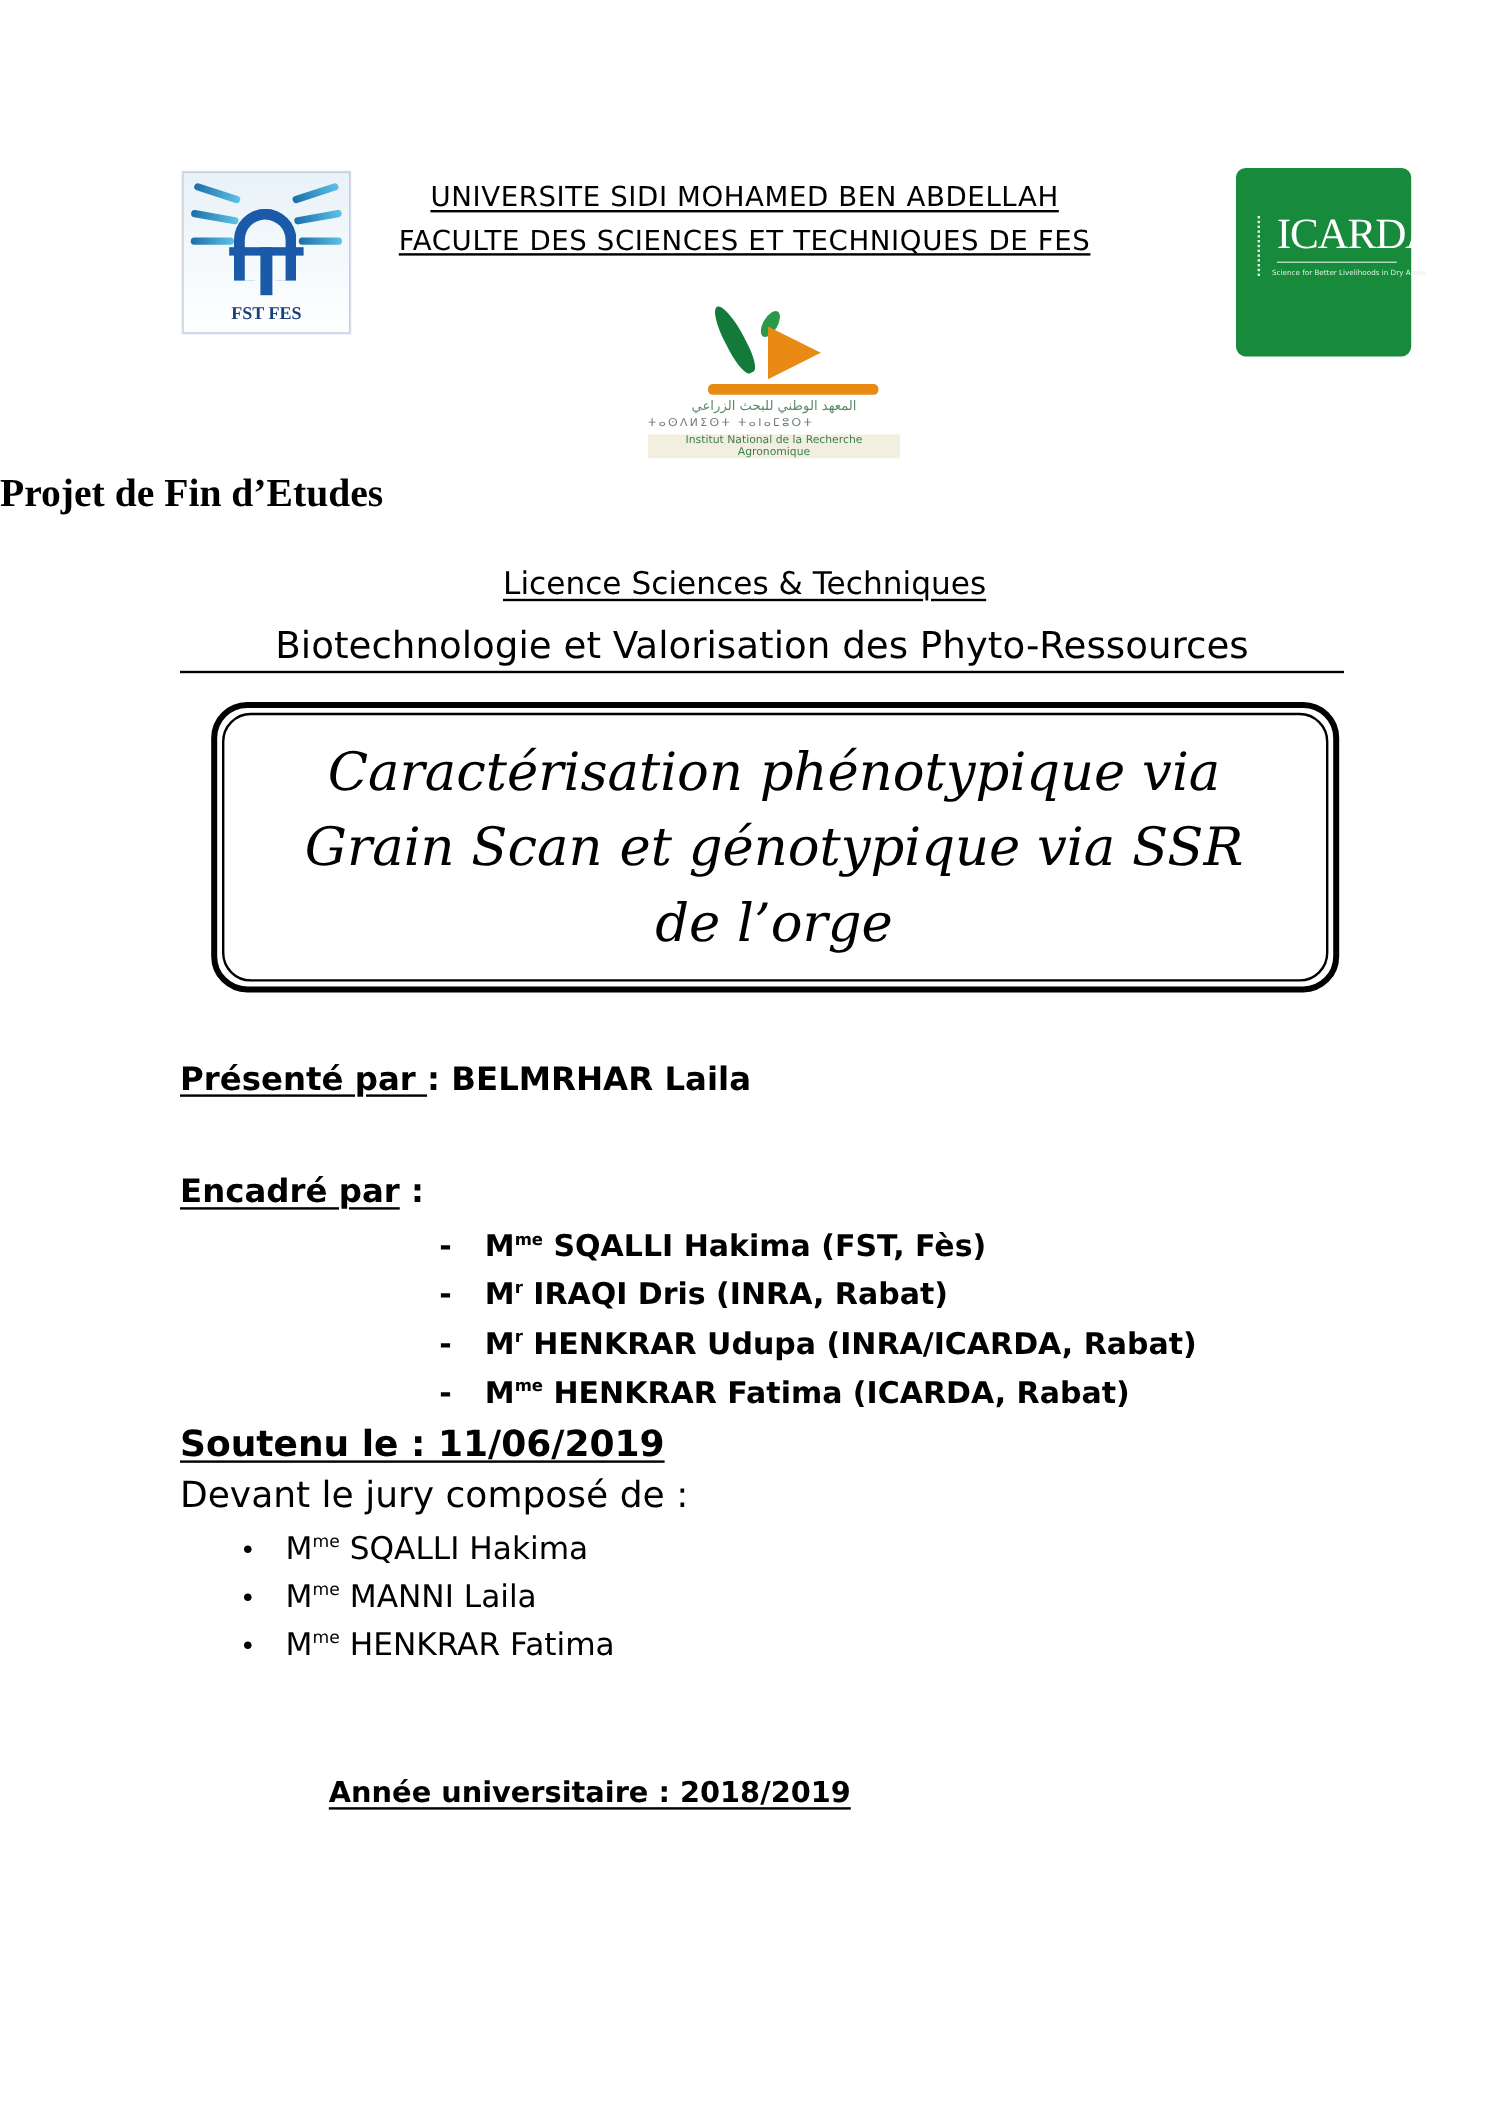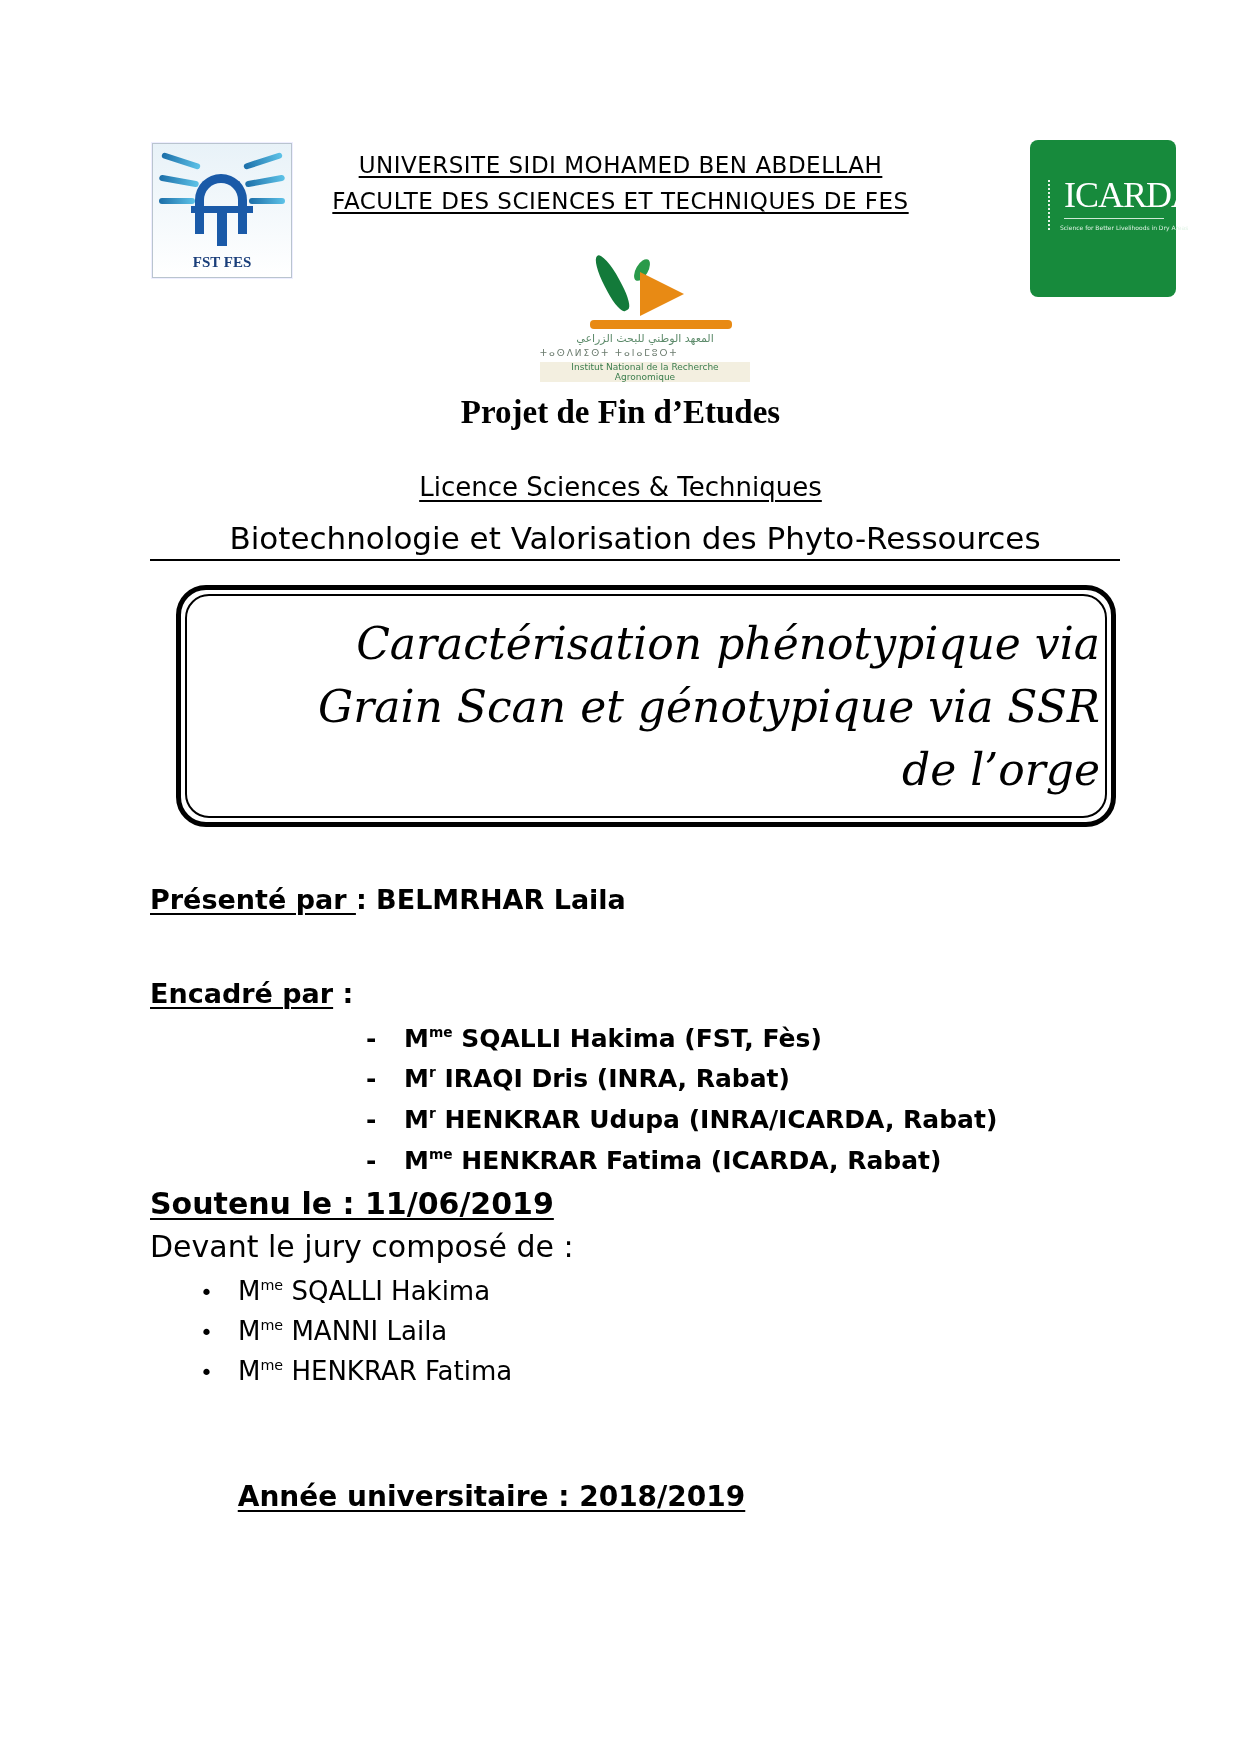--- a/index.html
+++ b/index.html
@@ -31,37 +31,37 @@
   
   .inra { left:540px; top:248px; width:210px; height:132px; }
   .inra .leaf1 { position:absolute; left:64px; top:4px; width:16px; height:62px; background:#137a3a; border-radius:50% 50% 40% 40%; transform:rotate(-28deg); }
   .inra .leaf2 { position:absolute; left:96px; top:10px; width:12px; height:24px; background:#2a9a4a; border-radius:50%; transform:rotate(30deg); }
   .inra .tri { position:absolute; left:100px; top:24px; width:0; height:0; border-top:22px solid transparent; border-bottom:22px solid transparent; border-left:44px solid #e88a14; }
   .inra .plate { position:absolute; left:50px; top:72px; width:142px; height:9px; background:#e88a14; border-radius:4px; }
   .inra .ar { position:absolute; left:0; right:0; top:84px; text-align:center; font-size:11px; color:#5c8a6a; letter-spacing:1px; }
   .inra .tf { position:absolute; left:0; right:0; top:100px; text-align:left; font-size:9px; color:#6b7b6e; letter-spacing:2px; }
   .inra .fr { position:absolute; left:0; right:0; top:114px; text-align:center; font-size:9px; color:#3b7d4d; background:#f3efe0; }
 
-  .pfe { left:0; width:1241px; top:394px; text-align:center; font-size:33px; }
+  .pfe { left:0; width:1241px; top:394px; font-size:33px; }
   .lic { left:0; width:1241px; top:472px; text-align:center; font-size:26px; }
   .bio { left:150px; width:970px; top:520px; text-align:center; font-size:31px; white-space:nowrap; border-bottom:2px solid #000; padding-bottom:3px; }
 
   .box { left:176px; top:585px; width:940px; height:242px; border:5px solid #000; border-radius:30px; box-sizing:border-box; }
   .box::before { content:""; position:absolute; left:4px; top:4px; right:4px; bottom:4px; border:2px solid #000; border-radius:24px; }
-  .title { left:190px; width:910px; top:612px; text-align:right; font-family:"DejaVu Serif",serif; font-style:italic; font-size:44px; line-height:63px; }
+  .title { left:190px; width:910px; top:612px; text-align:center; font-family:"DejaVu Serif",serif; font-style:italic; font-size:44px; line-height:63px; }
 
   .row { font-size:27px; font-weight:bold; white-space:nowrap; }
   .lab { text-decoration: underline; text-decoration-thickness:2px; text-underline-offset:4px; }
   .sup-item { left:366px; font-size:25px; font-weight:bold; white-space:nowrap; }
   .sup-item .dash { display:inline-block; width:38px; }
   sup { font-size:0.55em; vertical-align: 0.7em; line-height:0; }
   .devant { left:150px; top:1229px; font-size:30px; white-space:nowrap; }
   .jury { left:200px; font-size:26px; white-space:nowrap; }
   .jury .b { display:inline-block; width:38px; font-size:22px; }
-  .annee { left:0; width:983px; top:1480px; text-align:center; font-size:28px; font-weight:bold; }
+  .annee { left:0; width:983px; top:1480px; text-align:center; font-size:24px; font-weight:bold; }
 </style>
 </head>
 <body>
 
 <div class="abs fst">
   <div class="wing" style="left:8px;top:14px;width:40px;transform:rotate(18deg);"></div>
   <div class="wing" style="left:6px;top:34px;width:40px;transform:rotate(10deg);"></div>
   <div class="wing" style="left:6px;top:54px;width:36px;"></div>
   <div class="wing" style="left:90px;top:14px;width:40px;transform:rotate(-18deg);"></div>
   <div class="wing" style="left:92px;top:34px;width:40px;transform:rotate(-10deg);"></div>

